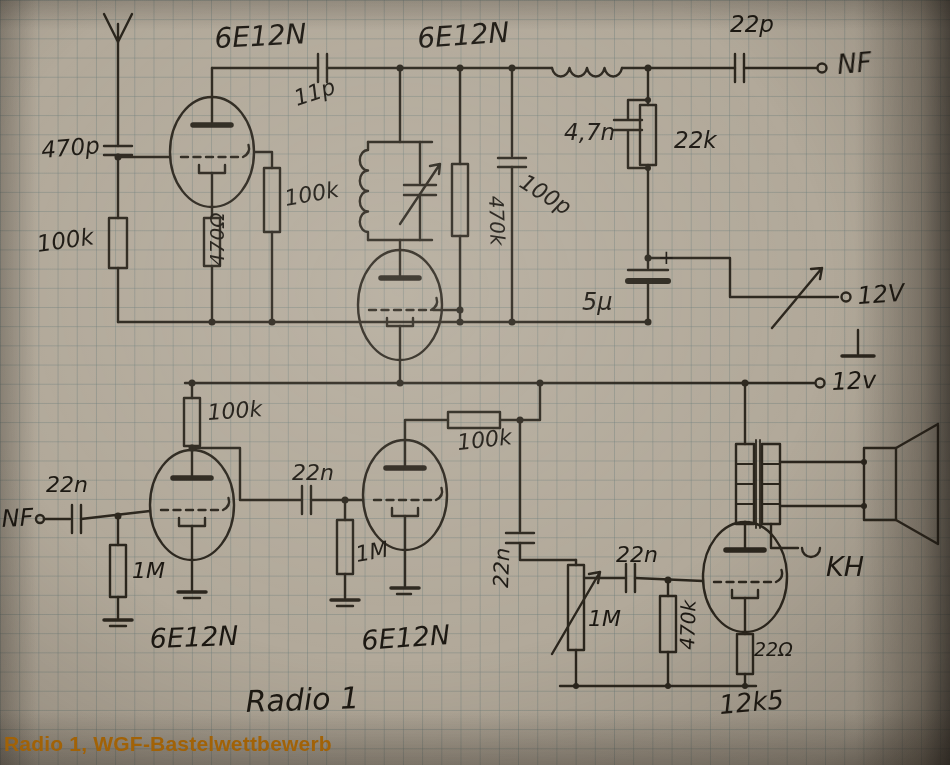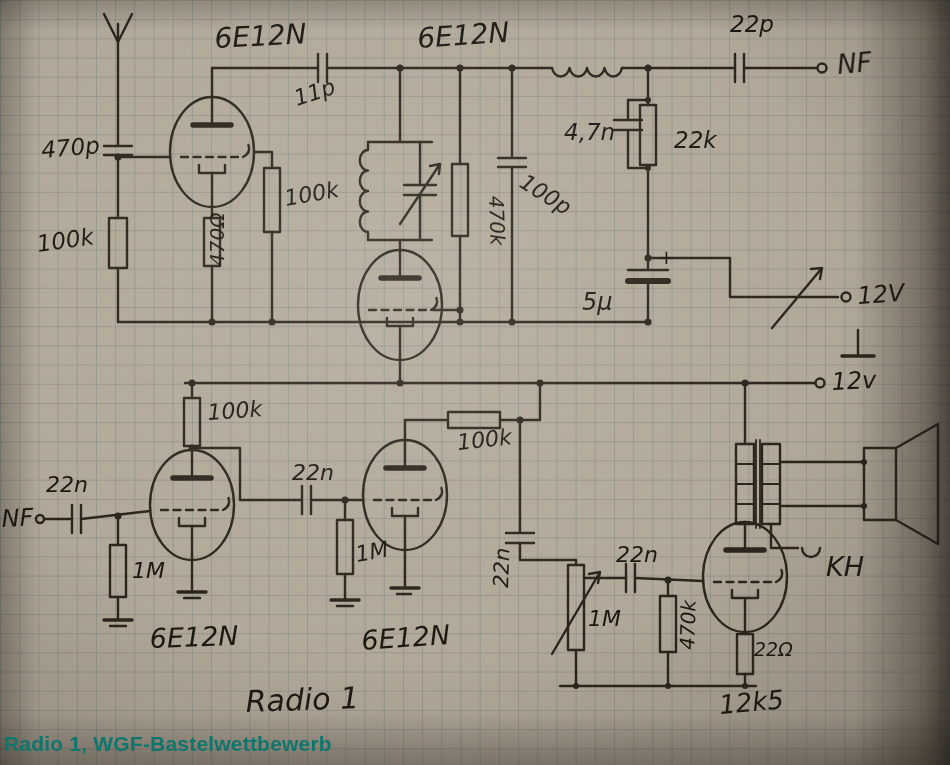--- a/index.html
+++ b/index.html
@@ -11,21 +11,21 @@
       linear-gradient(90deg, rgba(104,122,120,0.38) 1.2px, transparent 1.2px);
     background-size:19.2px 19.2px;}
   .vignette{position:absolute;inset:0;pointer-events:none;
     background:
       linear-gradient(to right, rgba(25,20,15,0.28), rgba(0,0,0,0) 4%, rgba(0,0,0,0) 90%, rgba(35,28,20,0.35) 97%, rgba(20,16,12,0.62)),
       linear-gradient(to bottom, rgba(25,20,15,0.22), rgba(0,0,0,0) 4%, rgba(0,0,0,0) 93%, rgba(30,24,18,0.30)),
       radial-gradient(ellipse at 42% 38%, rgba(255,252,244,0.12), rgba(0,0,0,0) 55%, rgba(42,35,26,0.22) 88%, rgba(28,22,16,0.42));}
   svg{position:absolute;left:0;top:0;}
   svg text{font-family:"DejaVu Sans",sans-serif;font-style:italic;}
   .print-caption{position:absolute;left:4px;top:732px;
-    font:bold 21px "Liberation Sans",sans-serif;color:#0f766e;letter-spacing:0.2px;}
+    font:bold 21px "Liberation Sans",sans-serif;color:#a16207;letter-spacing:0.2px;}
 </style>
 </head>
 <body>
 
 <div class="paper"></div>
 
 <svg width="950" height="765" viewBox="0 0 950 765">
   <defs>
     <g id="tube">
       <ellipse cx="0" cy="0" rx="42" ry="55"></ellipse>

